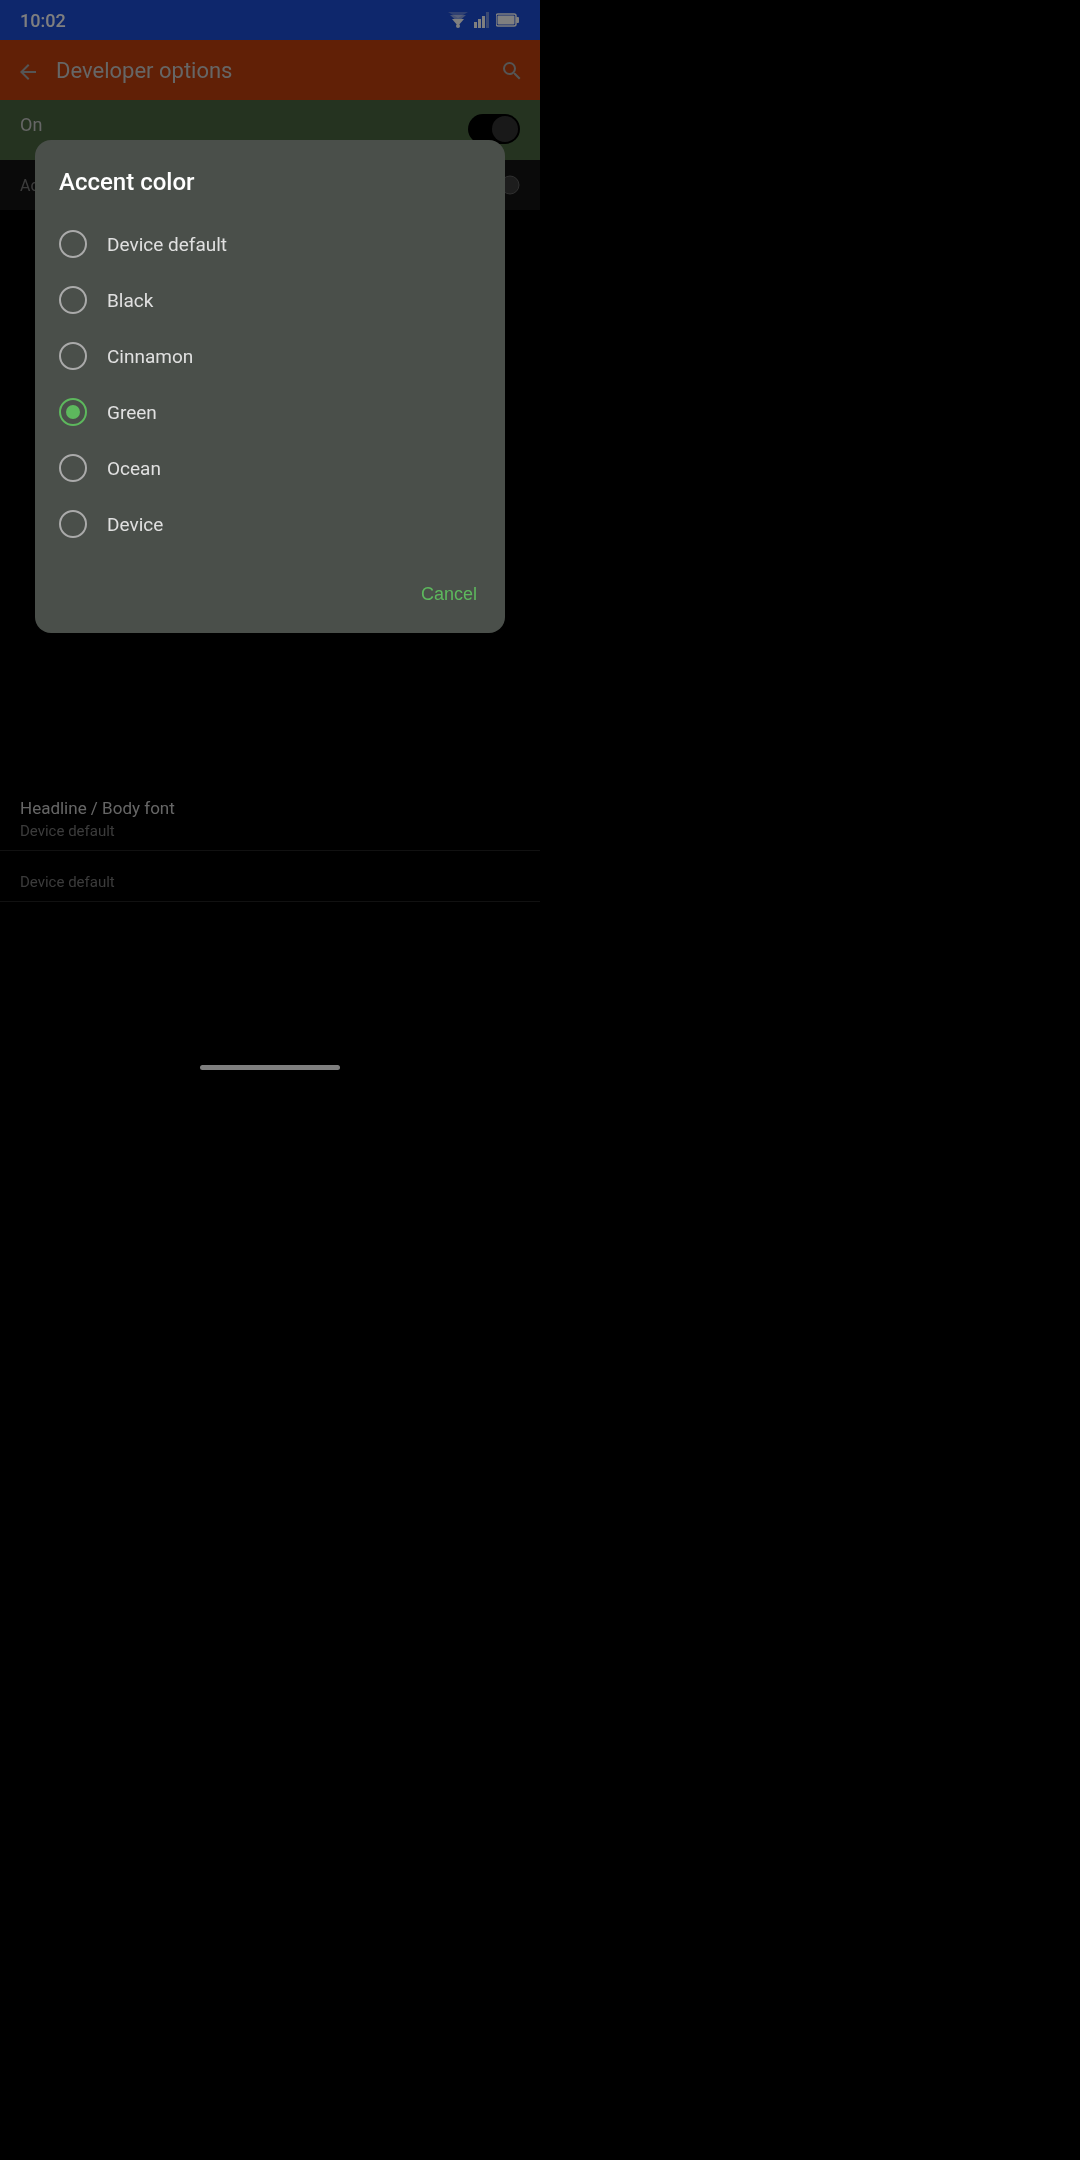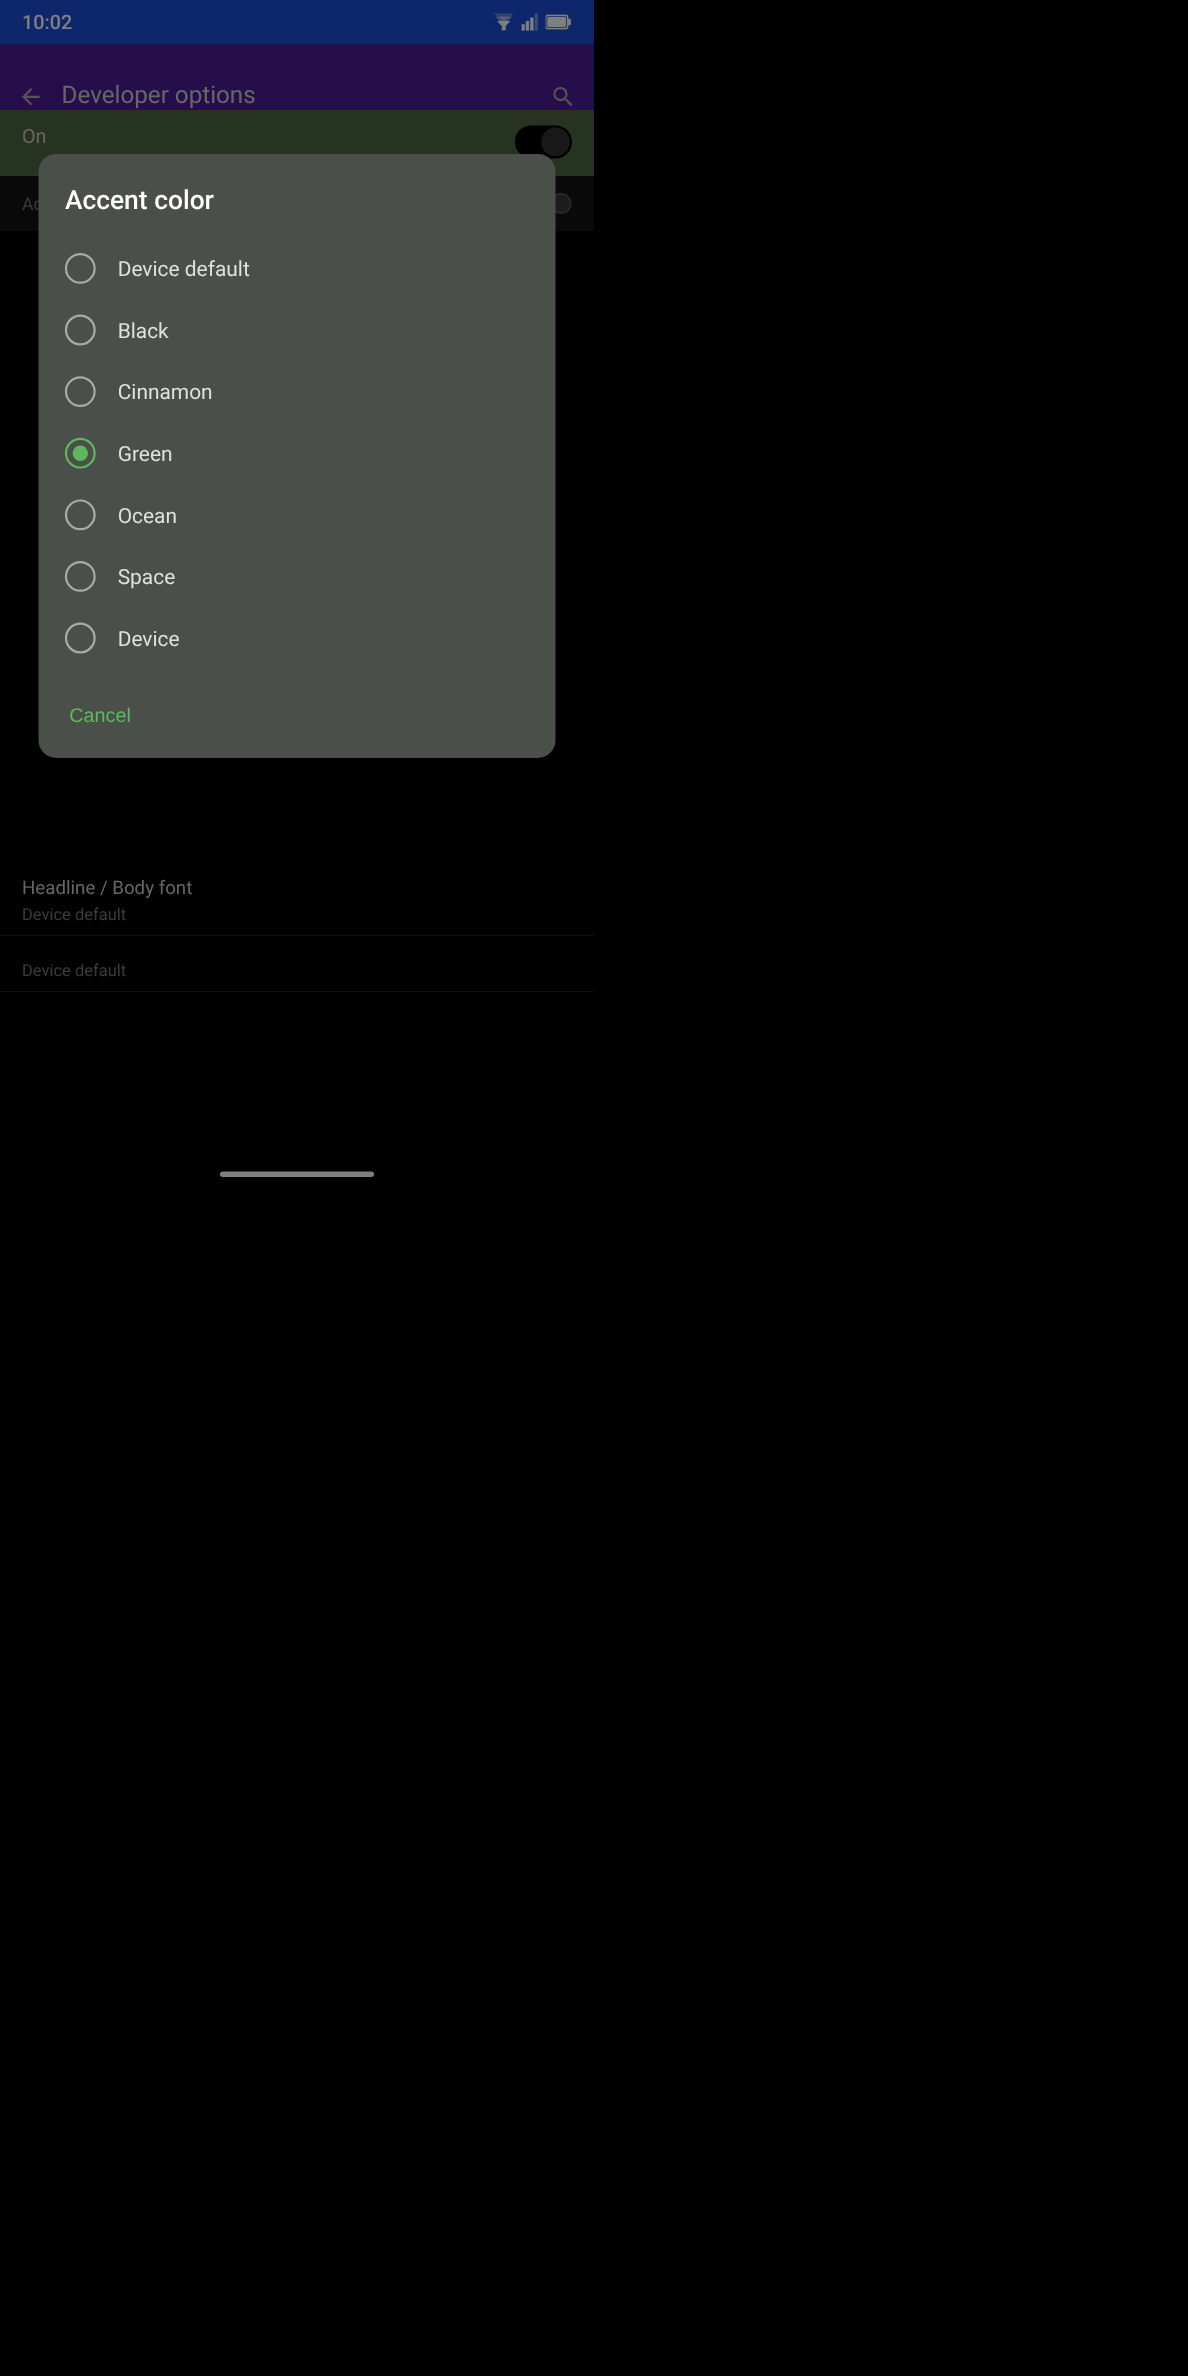--- a/index.html
+++ b/index.html
@@ -36,24 +36,24 @@
 
     .status-icons {
       display: flex;
       align-items: center;
       gap: 6px;
     }
 
     
     .app-bar {
       display: flex;
-      align-items: flex-end;
+      align-items: center;
       padding: 0 16px;
       height: 60px;
-      background: #4c1d95;
+      background: #c2410c;
     }
 
     .app-bar-back {
       color: #aaa;
       font-size: 24px;
       margin-right: 16px;
       cursor: pointer;
     }
 
     .app-bar-title {
@@ -178,20 +178,21 @@
       background: #5db85d;
     }
 
     .radio-label {
       color: #e0e0e0;
       font-size: 19px;
     }
 
     .dialog-actions {
       display: flex;
+      justify-content: flex-end;
       margin-top: 16px;
       padding-top: 8px;
     }
 
     .cancel-btn {
       color: #5db85d;
       font-size: 18px;
       font-weight: 500;
       cursor: pointer;
       padding: 8px 4px;
@@ -325,24 +326,20 @@
           <div class="radio-inner"></div>
         </div>
         <span class="radio-label">Green</span>
       </div>
       <div class="radio-option">
         <div class="radio-button"></div>
         <span class="radio-label">Ocean</span>
       </div>
       <div class="radio-option">
         <div class="radio-button"></div>
-        <span class="radio-label">Space</span>
-      </div>
-      <div class="radio-option">
-        <div class="radio-button"></div>
         <span class="radio-label">Device</span>
       </div>
     </div>
 
   <div class="dialog-actions">
     <button class="cancel-btn">Cancel</button>
   </div>
 </div>
 
 <div class="bg-content" style="top: 780px;">

